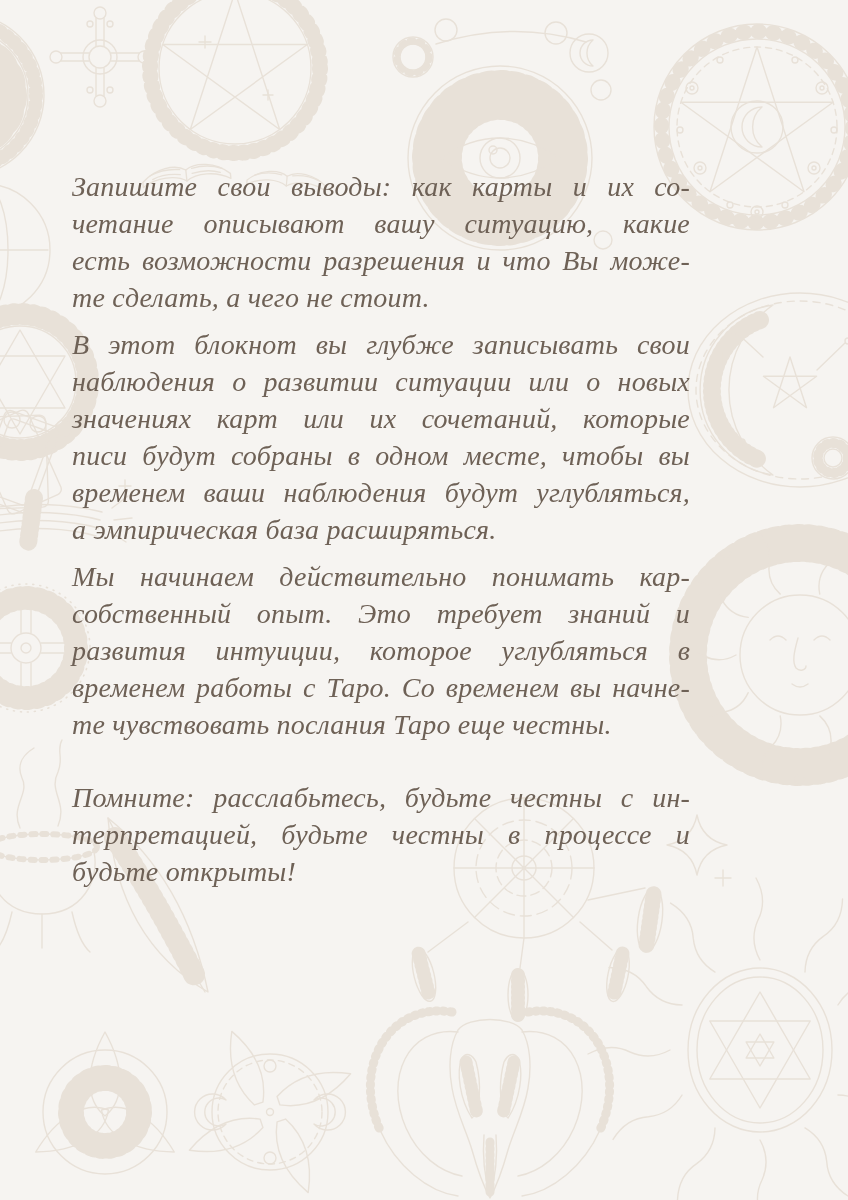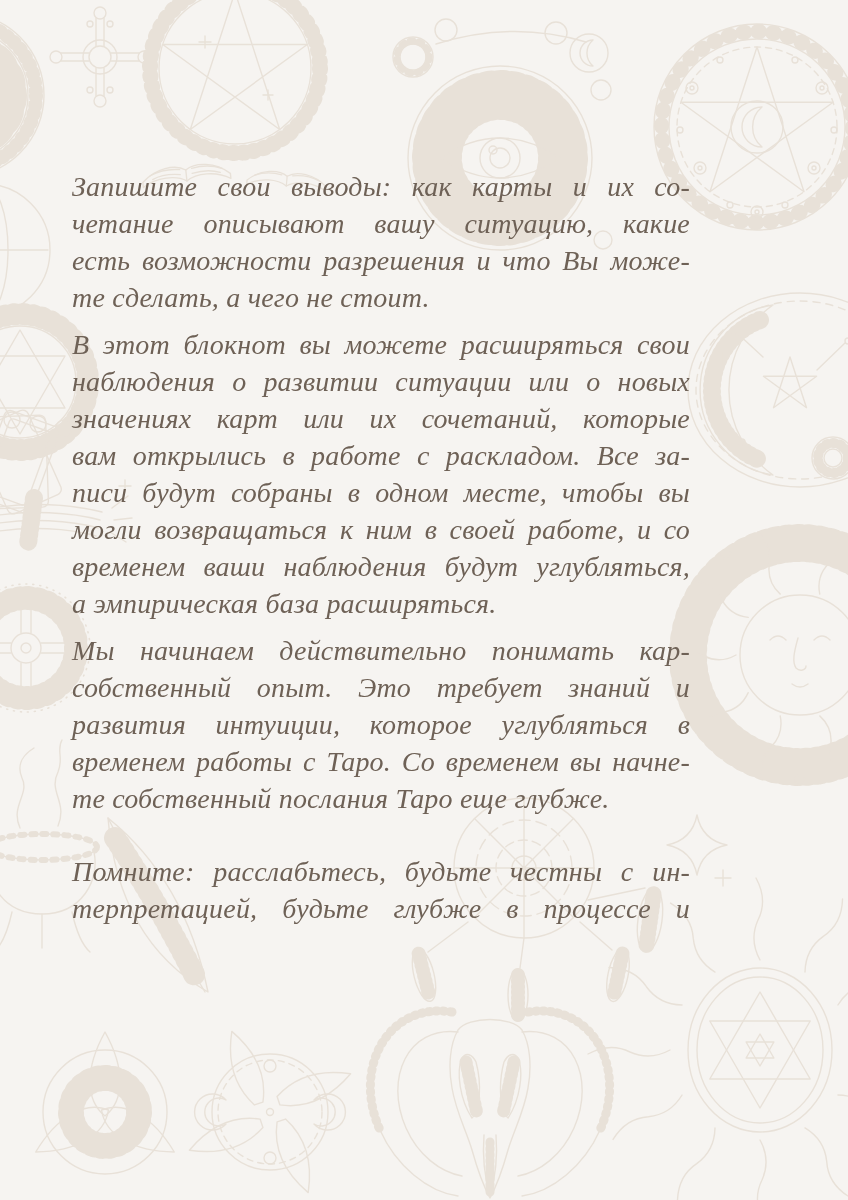--- a/index.html
+++ b/index.html
@@ -346,37 +346,36 @@
   <div class="text-block">
 
     <div class="para">
       <div class="line">Запишите свои выводы: как карты и их со-</div>
       <div class="line">четание описывают вашу ситуацию, какие</div>
       <div class="line">есть возможности разрешения и что Вы може-</div>
       <div class="line last">те сделать, а чего не стоит.</div>
     </div>
 
     <div class="para">
-      <div class="line">В этот блокнот вы можете расширяться свои</div>
+      <div class="line">В этот блокнот вы глубже записывать свои</div>
       <div class="line">наблюдения о развитии ситуации или о новых</div>
       <div class="line">значениях карт или их сочетаний, которые</div>
-      <div class="line">вам открылись в работе с раскладом. Все за-</div>
       <div class="line">писи будут собраны в одном месте, чтобы вы</div>
-      <div class="line">могли возвращаться к ним в своей работе, и со</div>
       <div class="line">временем ваши наблюдения будут углубляться,</div>
       <div class="line last">а эмпирическая база расширяться.</div>
     </div>
 
     <div class="para">
       <div class="line">Мы начинаем действительно понимать кар-</div>
       <div class="line">собственный опыт. Это требует знаний и</div>
       <div class="line">развития интуиции, которое углубляться в</div>
       <div class="line">временем работы с Таро. Со временем вы начне-</div>
-      <div class="line last">те собственный послания Таро еще глубже.</div>
+      <div class="line last">те чувствовать послания Таро еще честны.</div>
     </div>
 
     <div class="para big-gap">
       <div class="line">Помните: расслабьтесь, будьте честны с ин-</div>
-      <div class="line">терпретацией, будьте глубже в процессе и</div>
+      <div class="line">терпретацией, будьте честны в процессе и</div>
+      <div class="line last">будьте открыты!</div>
     </div>
 
   </div>
 </div>
 
 </body></html>

